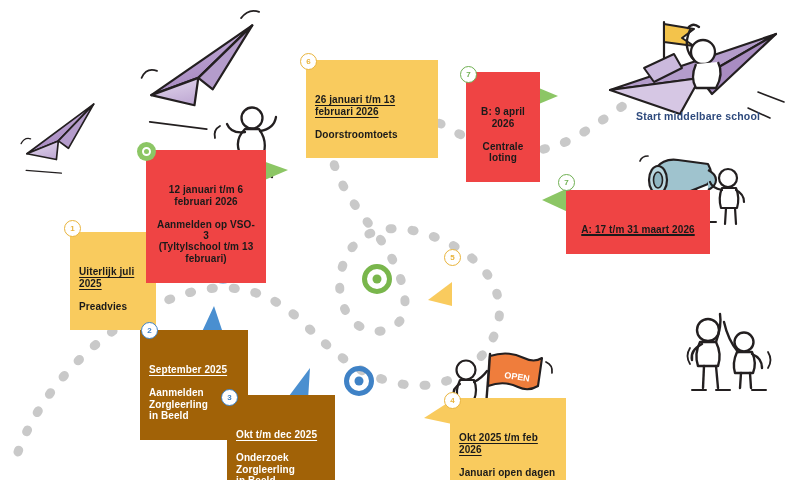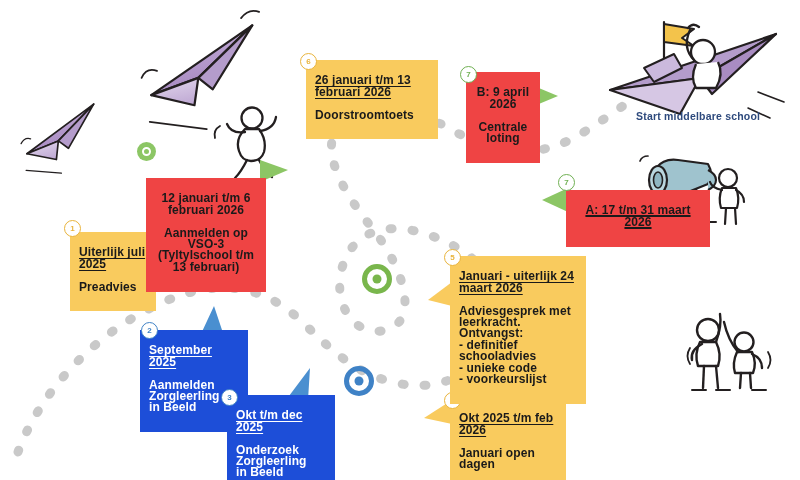--- a/index.html
+++ b/index.html
@@ -9,36 +9,36 @@
     font-family:"Liberation Sans","DejaVu Sans",sans-serif;
   }
   #stage{position:absolute;inset:0;width:800px;height:480px;}
   .layer{position:absolute;inset:0;width:800px;height:480px;}
   svg.layer{pointer-events:none;}
 
   
   .callout{
     position:absolute;
     box-sizing:border-box;
-    padding:4px 9px 7px 9px;
-    font-size:12px;
+    padding:23px 9px 7px 9px;
+    font-size:10px;
     line-height:11.4px;
     color:#1a1a1a;
     font-weight:bold;
     letter-spacing:.1px;
     white-space:pre-line;
   }
   .callout .hl{
     text-decoration:underline;
     text-underline-offset:1.6px;
     display:block;
   }
   .callout .body{display:block;}
   .yellow{background:#f9cb5e;}
-  .blue{background:#1d4ed8;color:#ffffff;}
+  .blue{background:#a16207;color:#ffffff;}
   .green{background:#ef4444;text-align:center;}
 
   
   .badge{
     position:absolute;
     width:17px;height:17px;border-radius:50%;
     background:#ffffff;
     border:1.6px solid currentColor;
     font-size:8px;font-weight:bold;
     display:flex;align-items:center;justify-content:center;
@@ -263,48 +263,40 @@
 in Beeld</span>
   </div>
   <div class="badge b-blue" style="left:221px;top:389px;">3</div>
 
   <div class="callout yellow" id="c4" style="left:450px;top:398px;width:116px;">
     <span class="hl">Okt 2025 t/m feb 2026</span>
     <span class="body">Januari open dagen</span>
   </div>
   <div class="badge b-yellow" style="left:444px;top:392px;">4</div>
 
-  <div class="callout yellow" id="c5" style="left:450px;top:256px;width:136px;">
-    <span class="hl">Januari - uiterlijk 24 maart 2026</span>
-    <span class="body">Adviesgesprek met
-leerkracht. Ontvangst:
-- definitief schooladvies
-- unieke code
-- voorkeurslijst</span>
-  </div>
   <div class="badge b-yellow" style="left:444px;top:249px;">5</div>
 
   <div class="callout yellow" id="c6" style="left:306px;top:60px;width:132px;">
     <span class="hl">26 januari t/m 13 februari 2026</span>
     <span class="body">Doorstroomtoets</span>
   </div>
   <div class="badge b-yellow" style="left:300px;top:53px;">6</div>
 
   <div class="callout green" id="c7b" style="left:466px;top:72px;width:74px;">
     <span class="body">B: 9 april 2026</span>
     <span class="body">Centrale loting</span>
   </div>
   <div class="badge b-green" style="left:460px;top:66px;">7</div>
 
   <div class="callout green" id="c7a" style="left:566px;top:190px;width:144px;text-decoration:underline;">
     <span class="hl">A: 17 t/m 31 maart 2026</span>
   </div>
   <div class="badge b-green" style="left:558px;top:174px;">7</div>
 
-  <div class="callout green" id="cvso" style="left:146px;top:150px;width:120px;margin-top:28px;">
+  <div class="callout green" id="cvso" style="left:146px;top:150px;width:120px;">
     <span class="body">12 januari t/m 6 februari 2026</span>
     <span class="body">Aanmelden op VSO-3
 (Tyltylschool t/m 13 februari)</span>
   </div>
   <div class="dotbadge" style="left:137px;top:142px;">
       <i></i>
     </div>
 
   <div class="startlabel" style="left:636px;top:110px;">Start middelbare school</div>
 

